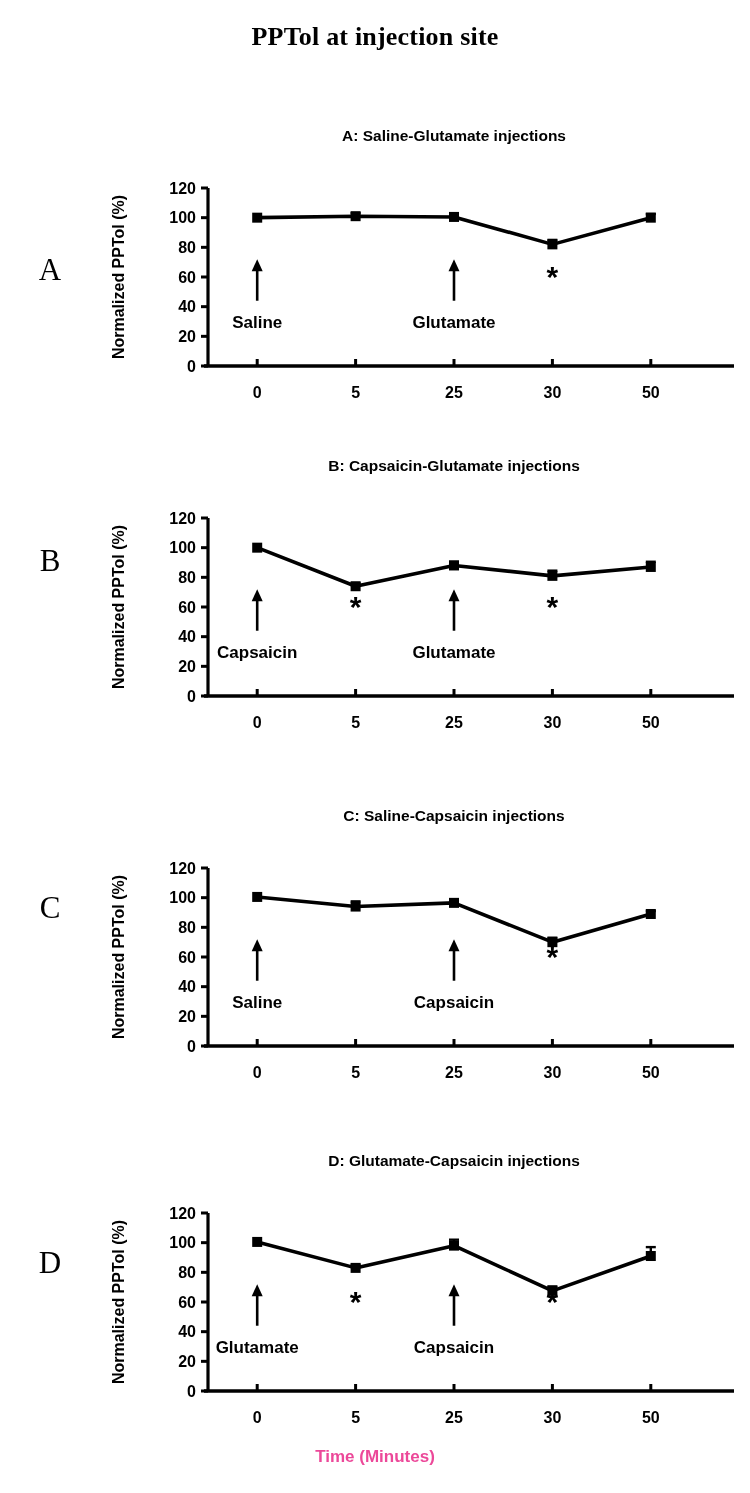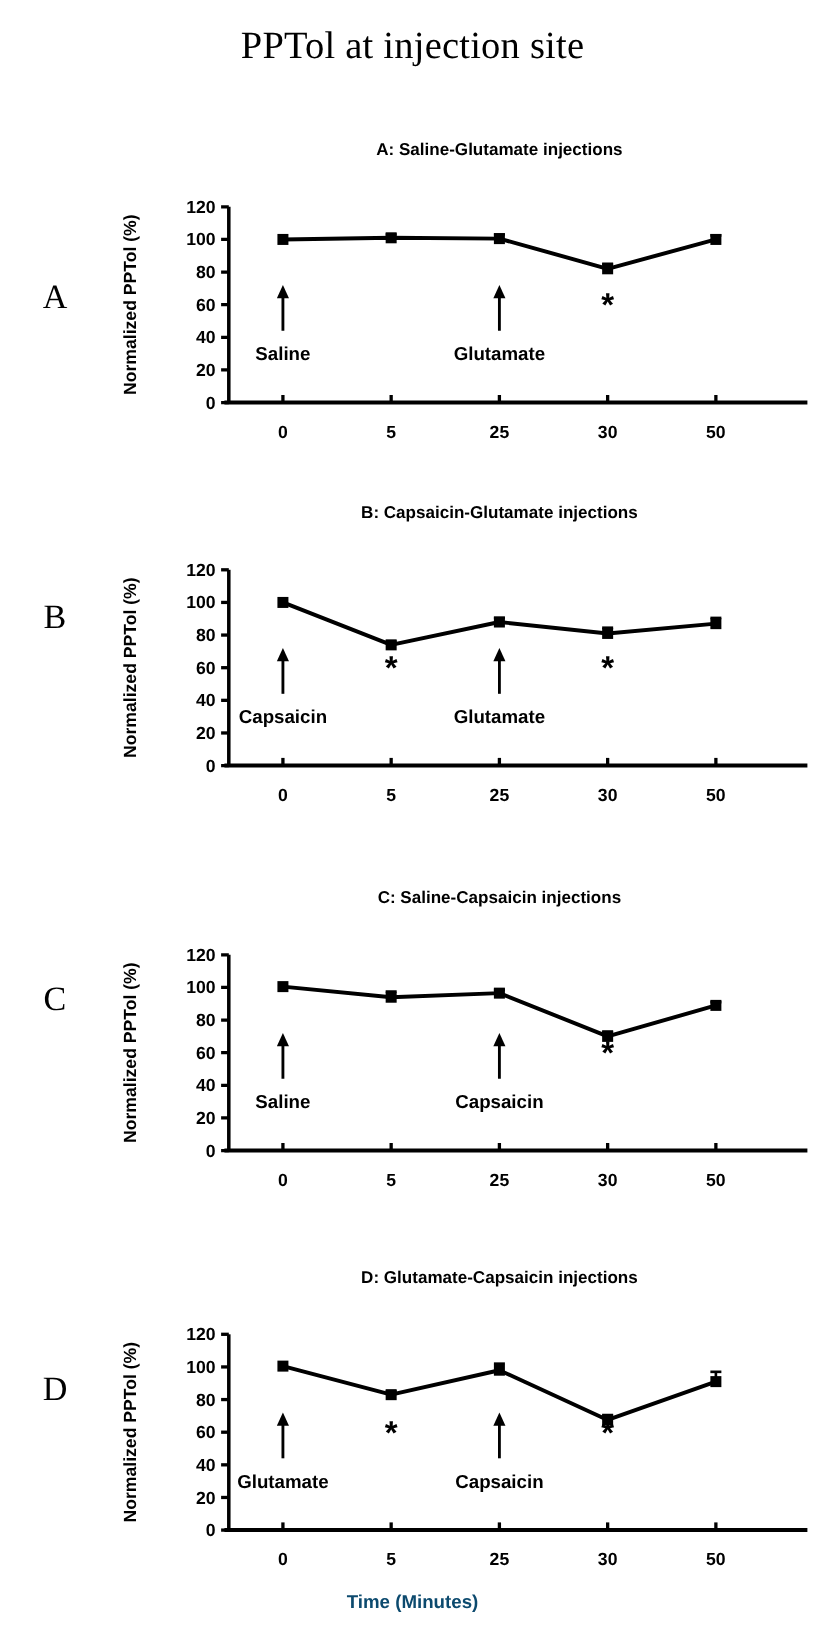--- a/index.html
+++ b/index.html
@@ -20,22 +20,22 @@
     height: 1493px;
     background: #ffffff;
   }
   .fig-title {
     position: absolute;
     top: 22px;
     left: 0;
     width: 750px;
     text-align: center;
     font-family: "Liberation Serif", serif;
-    font-size: 35px;
-    font-weight: 400;
+    font-size: 26px;
+    font-weight: 700;
     color: #000000;
     letter-spacing: 0.2px;
   }
   .panel {
     position: absolute;
     left: 0;
     width: 750px;
   }
   .panel-letter {
     position: absolute;
@@ -52,21 +52,21 @@
     left: 100px;
     top: 0;
   }
   .xaxis-title {
     position: absolute;
     left: 0;
     width: 750px;
     text-align: center;
     font-size: 17px;
     font-weight: bold;
-    color: #0c4a6e;
+    color: #ec4899;
   }
   text {
     fill: #000000;
   }
   .t-panel-title {
     font-family: "Liberation Sans", sans-serif;
     font-size: 15.5px;
     font-weight: bold;
   }
   .t-ylabel {

